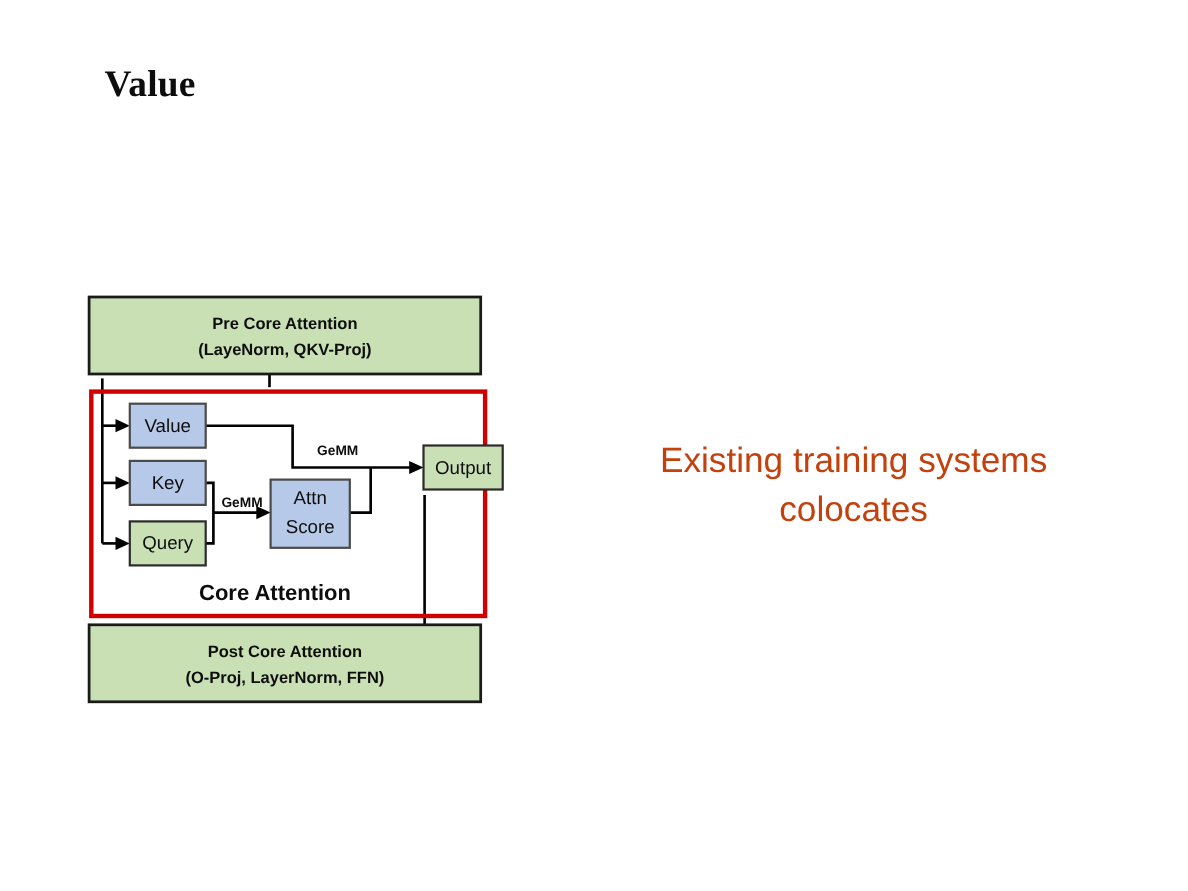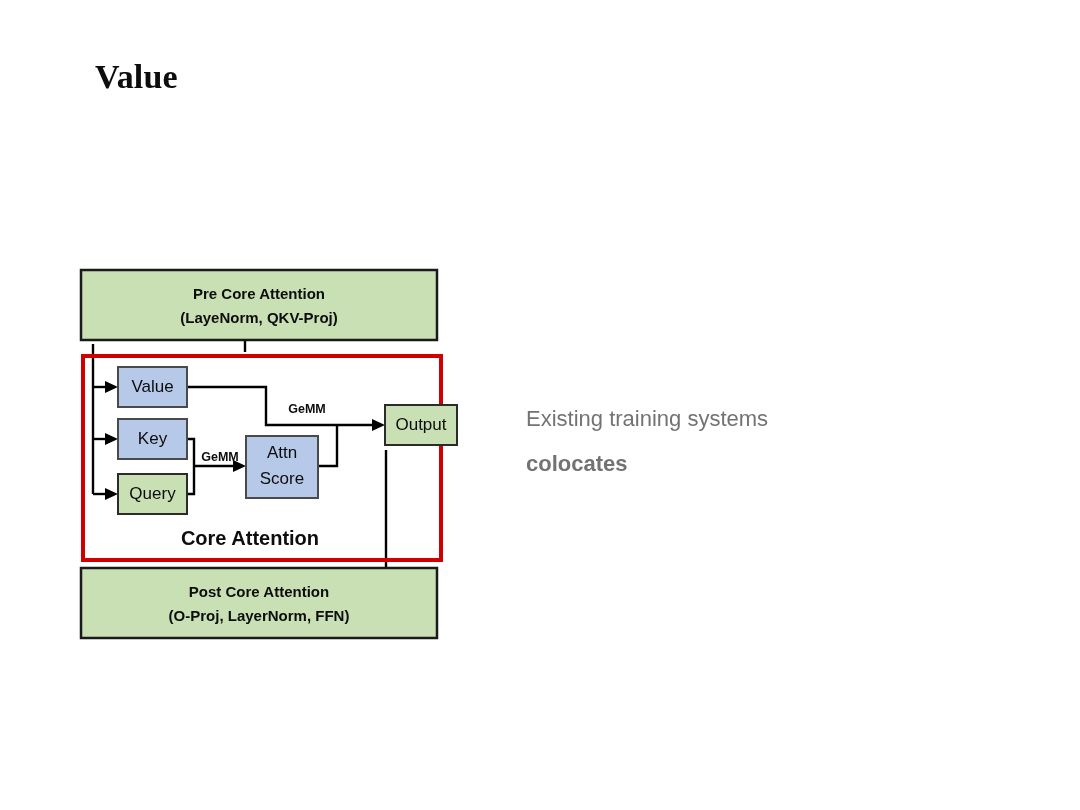--- a/index.html
+++ b/index.html
@@ -82,26 +82,27 @@
     stroke-linecap: butt;
     stroke-linejoin: miter;
   }
 
   
   #caption {
     position: absolute;
     left: 526px;
     top: 396px;
     width: 500px;
-    font-size: 22px;
+    font-size: 32px;
     line-height: 45px;
-    color: #737373;
+    color: #c2410c;
+    text-align: center;
   }
   #caption .line { white-space: nowrap; }
-  #caption .strong { font-weight: 700; }
+  #caption .strong { font-weight: 400; }
 </style>
 </head>
 <body>
 
 <div id="slide-title">Value</div>
 
 <div id="diagram">
   <svg viewBox="0 0 372 376" xmlns="http://www.w3.org/2000/svg">
 
     <g>

